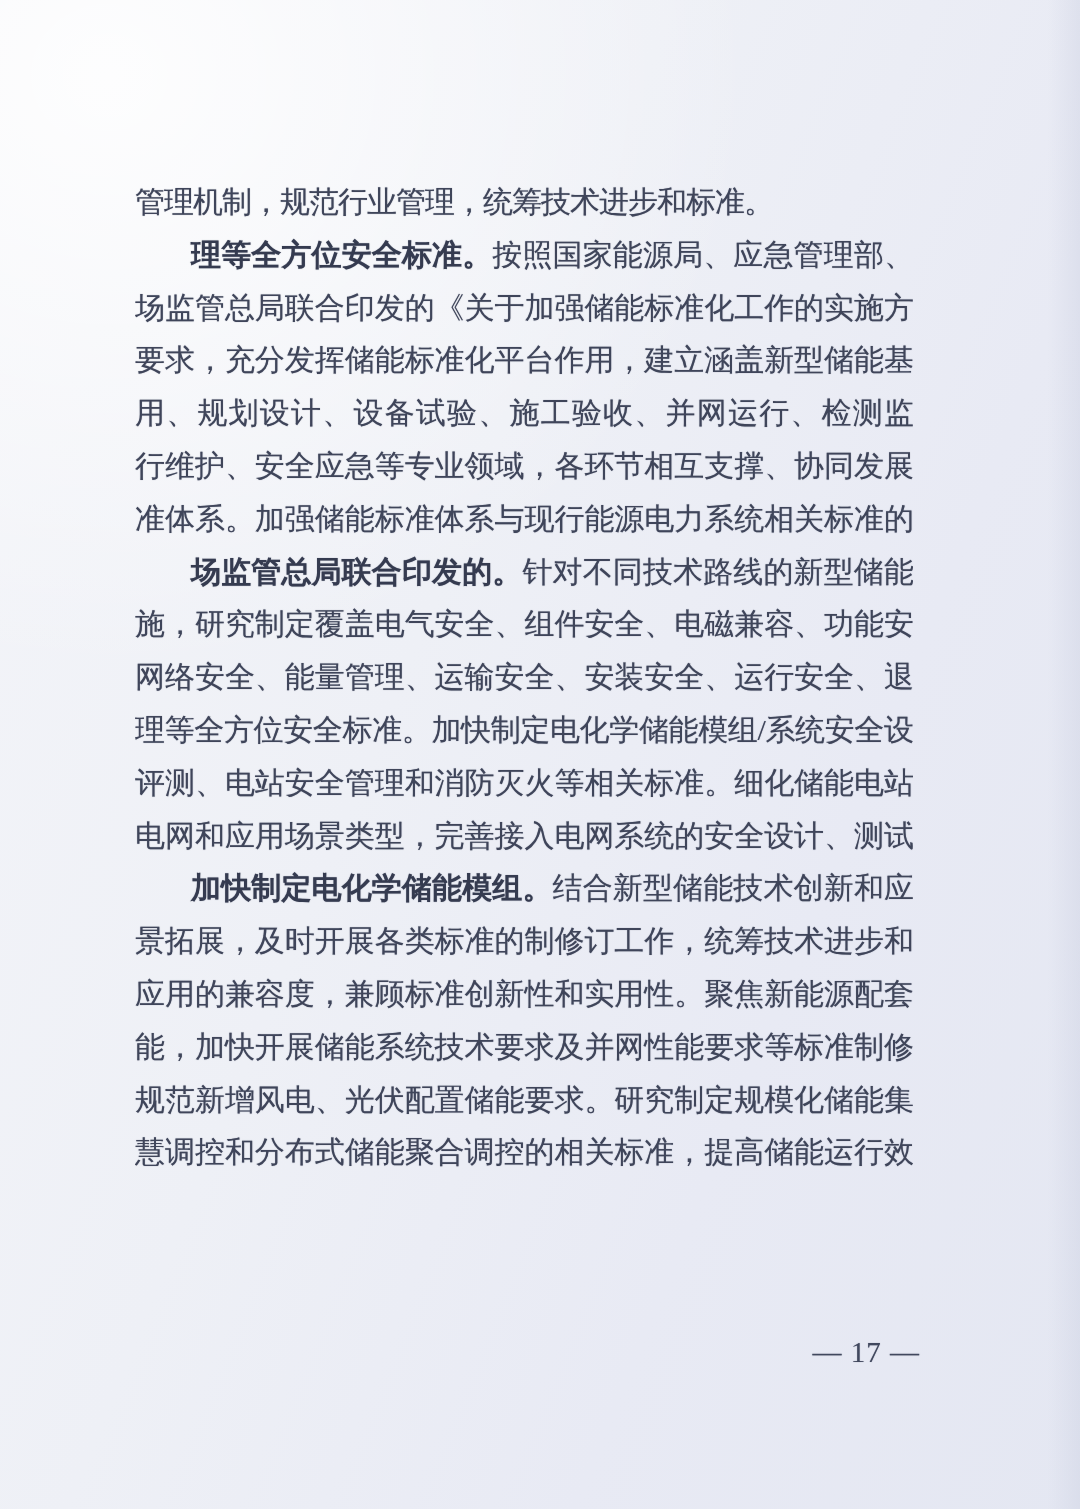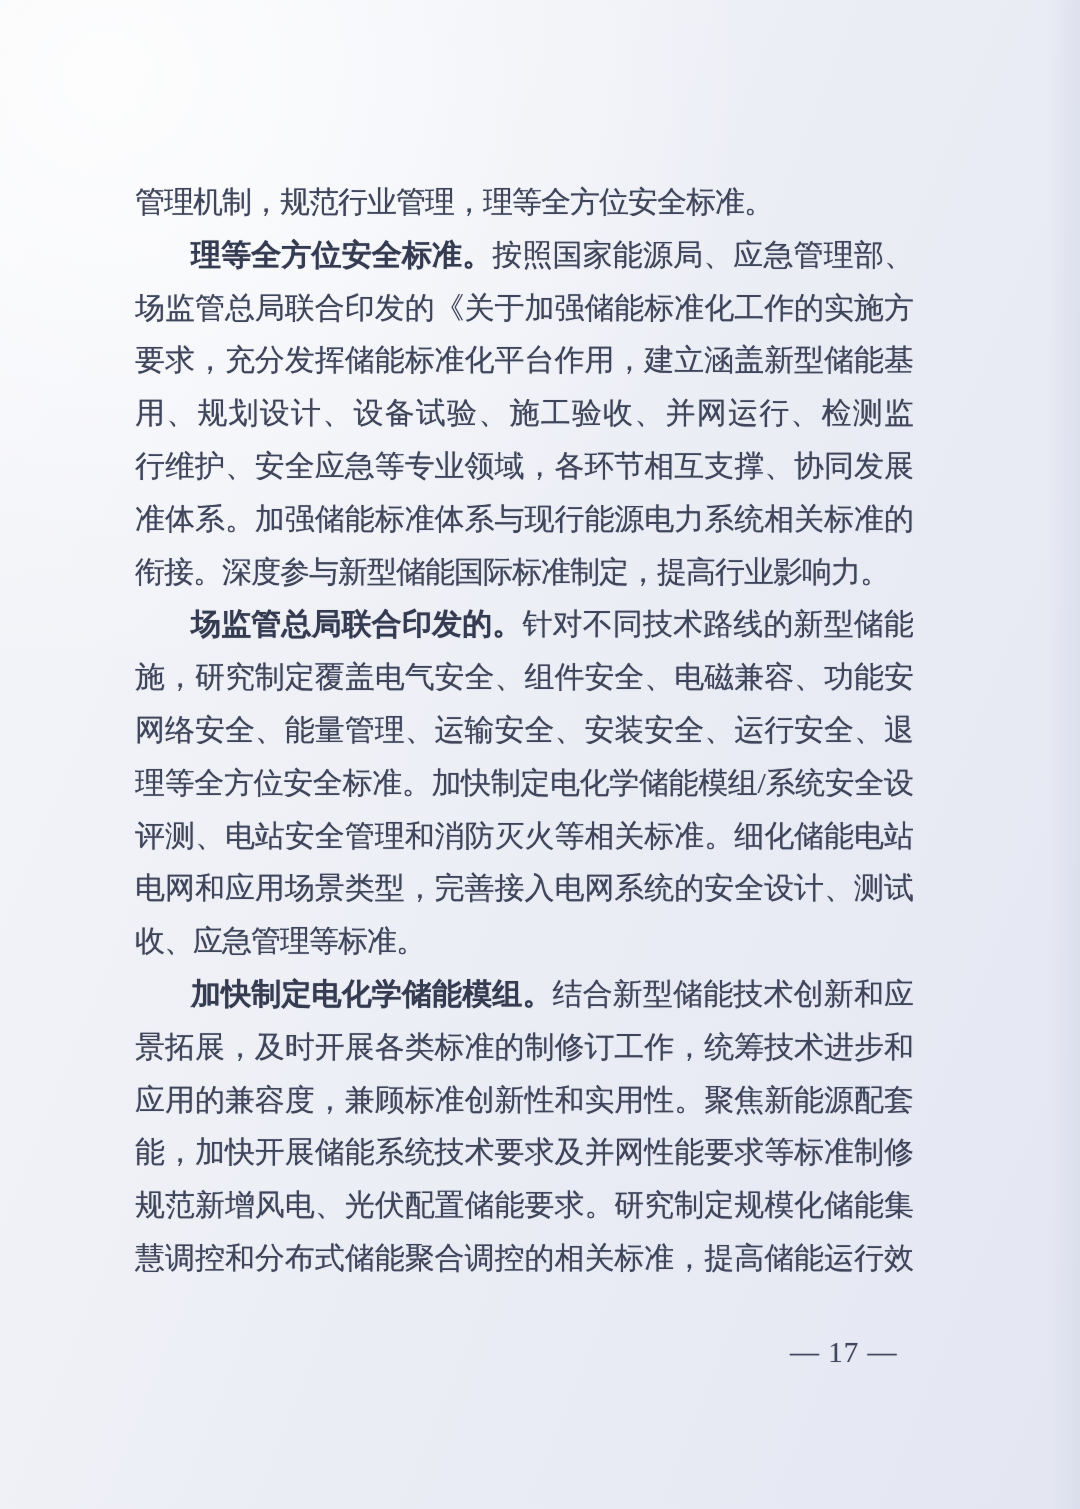--- a/index.html
+++ b/index.html
@@ -56,32 +56,32 @@
   }
   .page-number {
     position: absolute;
     left: 790px;
     top: 1332px;
     width: 130px;
     font-size: 29px;
     line-height: 40px;
     color: #41485e;
     letter-spacing: 1px;
-    text-align: left;
+    text-align: right;
     text-shadow: 0 0 1px rgba(62,69,92,0.5);
   }
 </style>
 </head>
 <body>
 
 <div class="page">
   <div class="text-block">
 
     <div class="line left">
-      <span>管理机制，规范行业管理，理等全方位安全标准。</span>
+      <span>管理机制，规范行业管理，统筹技术进步和标准。</span>
     </div>
 
 
     <div class="line just indent">
       <span class="bold">理等全方位安全标准。</span><span>按照国家能源局、应急管理部、市</span>
     </div>
     <div class="line just">
       <span>场监管总局联合印发的《关于加强储能标准化工作的实施方案》</span>
     </div>
     <div class="line just">
@@ -89,44 +89,38 @@
     </div>
     <div class="line just">
       <span>用、规划设计、设备试验、施工验收、并网运行、检测监测、运</span>
     </div>
     <div class="line just">
       <span>行维护、安全应急等专业领域，各环节相互支撑、协同发展的标</span>
     </div>
     <div class="line just">
       <span>准体系。加强储能标准体系与现行能源电力系统相关标准的有效</span>
     </div>
-    <div class="line left">
-      <span>衔接。深度参与新型储能国际标准制定，提高行业影响力。</span>
-    </div>
 
     <div class="line just indent">
       <span class="bold">场监管总局联合印发的。</span><span>针对不同技术路线的新型储能设</span>
     </div>
     <div class="line just">
       <span>施，研究制定覆盖电气安全、组件安全、电磁兼容、功能安全、</span>
     </div>
     <div class="line just">
       <span>网络安全、能量管理、运输安全、安装安全、运行安全、退役管</span>
     </div>
     <div class="line just">
       <span>理等全方位安全标准。加快制定电化学储能模组/系统安全设计和</span>
     </div>
     <div class="line just">
       <span>评测、电站安全管理和消防灭火等相关标准。细化储能电站接入</span>
     </div>
     <div class="line just">
       <span>电网和应用场景类型，完善接入电网系统的安全设计、测试验</span>
-    </div>
-    <div class="line left">
-      <span>收、应急管理等标准。</span>
     </div>
 
     <div class="line just indent">
       <span class="bold">加快制定电化学储能模组。</span><span>结合新型储能技术创新和应用场</span>
     </div>
     <div class="line just">
       <span>景拓展，及时开展各类标准的制修订工作，统筹技术进步和标准</span>
     </div>
     <div class="line just">
       <span>应用的兼容度，兼顾标准创新性和实用性。聚焦新能源配套储</span>

